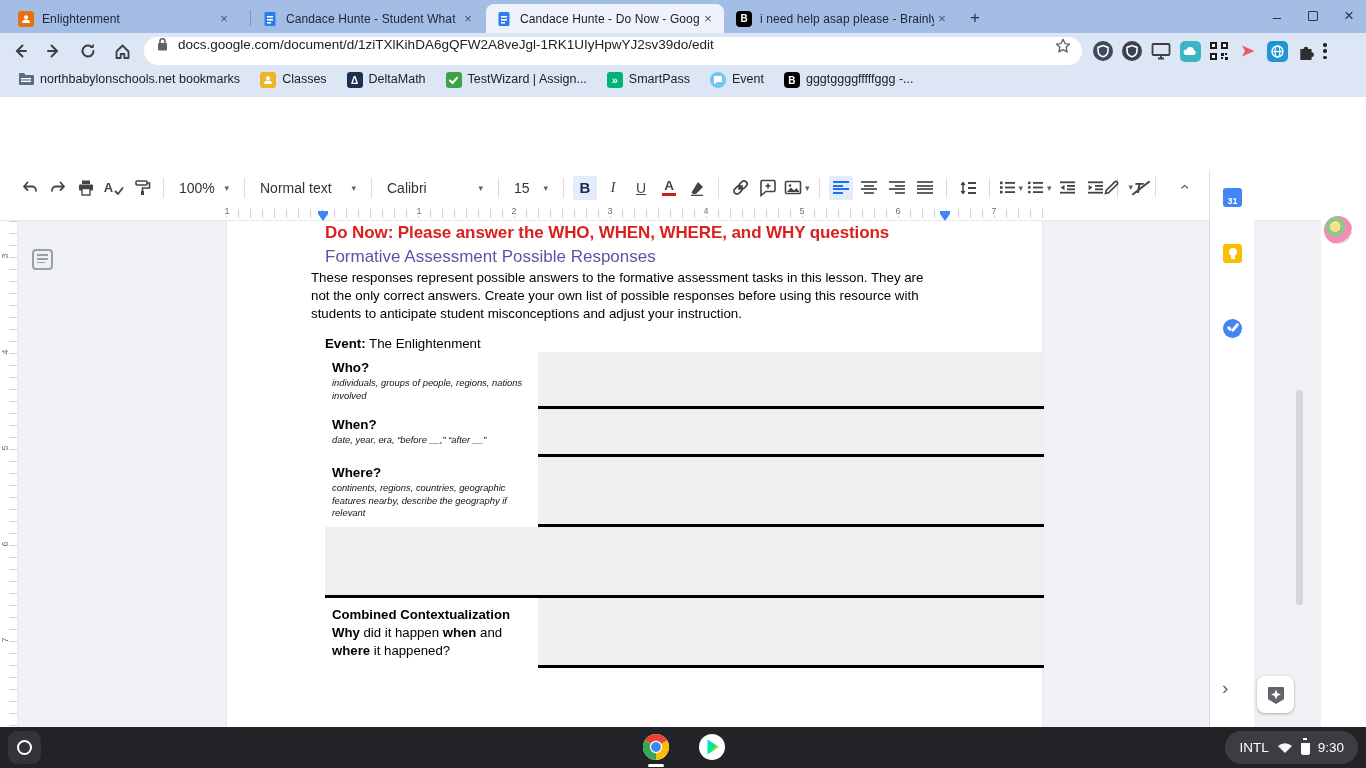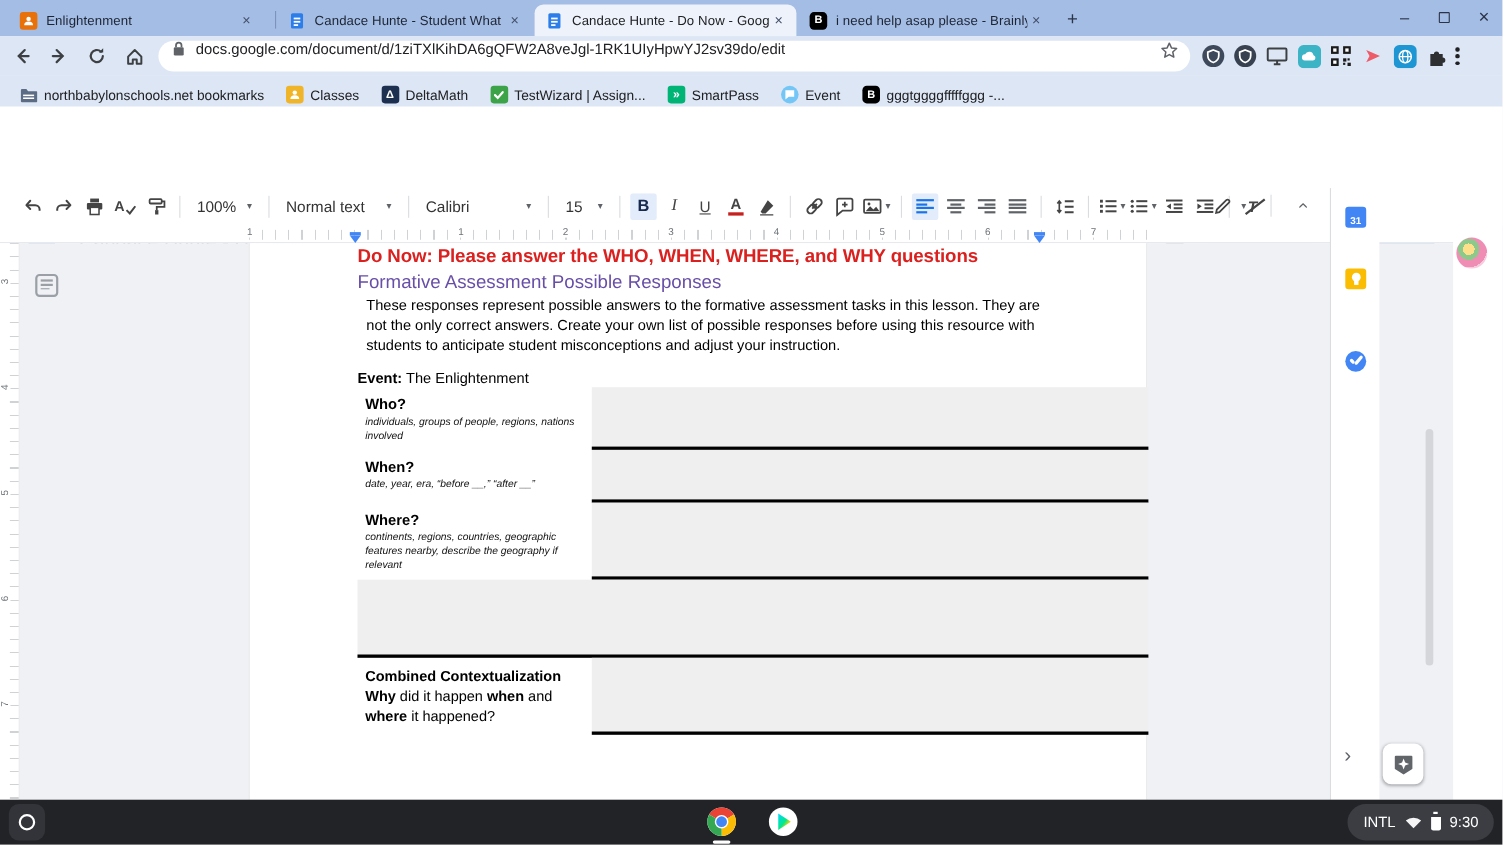--- a/index.html
+++ b/index.html
@@ -27,21 +27,21 @@
   .navbtn{width:28px;height:28px;display:flex;align-items:center;justify-content:center;color:#3c4043;font-size:18px;margin-left:6px}
   .omni{height:28px;background:#fff;border-radius:14px;flex:0 0 938px;margin-left:8px;display:flex;padding:0 4px 0 12px}
   .omni .url{flex:1;font-size:13.5px;color:#202124;white-space:nowrap;overflow:hidden}
   .extrow{display:flex;align-items:center;gap:7px;margin-left:10px}
   .exticon{width:22px;height:22px;display:flex;align-items:center;justify-content:center}
   .kebab{width:4px;height:16px;display:flex;flex-direction:column;justify-content:space-between;margin:0 10px 0 6px}
   .kebab i{width:3.5px;height:3.5px;border-radius:50%;background:#202124}
 
   
   .bookbar{position:absolute;left:0;top:69px;width:1366px;height:28px;background:#dde6f5;display:flex;align-items:center;padding-left:10px;gap:4px}
-  .bm{display:flex;align-items:flex-end;gap:6px;height:22px;padding:0 8px;font-size:12.5px;color:#202124}
+  .bm{display:flex;align-items:flex-start;gap:6px;height:22px;padding:0 8px;font-size:12.5px;color:#202124}
   .bm .fav-sq,.bm .fav{flex:0 0 16px}
 
   
   .dhead{position:absolute;left:0;top:97px;width:1366px;height:73px;background:#fff}
   .dlogo{position:absolute;left:24px;top:110px}
   .titlerow{position:absolute;left:72px;top:112px;display:flex;align-items:center;gap:13px}
   .dtitle{font-size:18px;color:#202124}
   .menurow{position:absolute;left:73px;top:141px;display:flex;align-items:center;gap:4px;font-size:14px;color:#202124}
   .menu{padding:2px 7px;border-radius:4px}
   .lastedit{margin-left:14px;font-size:13px;color:#6d6d6d;text-decoration:underline}
@@ -82,21 +82,21 @@
   
   .canvas{position:absolute;left:0;top:221px;width:1321px;height:506px;background:#eff1f5}
   .vruler{position:absolute;left:0;top:0;width:18px;height:506px;background:#fff;border-right:1px solid #e7e9ec}
   .vticks{position:absolute;left:9px;top:0;width:8px;height:506px;background:repeating-linear-gradient(#c4c7cb 0 1px,transparent 1px 12px);opacity:.8}
   .vnum{position:absolute;left:0px;font-size:9px;color:#6f7479;transform:rotate(-90deg);background:#fff;padding:0 2px}
   .outlbtn{position:absolute;left:32px;top:28px;width:21px;height:21px;border:2px solid #9aa0a6;border-radius:4px;padding:3px 3px}
   .outlbtn i{display:block;height:1.8px;background:#9aa0a6;margin-bottom:2px}
   .page{position:absolute;left:226px;top:0;width:817px;height:506px;background:#fff;border-left:1px solid #e4e6e9;border-right:1px solid #e4e6e9;color:#000}
   .h1red{position:absolute;left:98px;top:2px;width:640px;font-size:17px;font-weight:bold;color:#da211f;letter-spacing:-.1px}
   .h2purple{position:absolute;left:98px;top:26px;width:640px;font-size:17px;font-weight:normal;color:#674ea7}
-  .intro{position:absolute;left:106px;top:48px;width:622px;font-size:13.3px;line-height:18px;color:#000}
+  .intro{position:absolute;left:84px;top:48px;width:622px;font-size:13.3px;line-height:18px;color:#000}
   .eventline{position:absolute;left:98px;top:115px;font-size:13.3px}
   .dtable{position:absolute;left:98px;top:131px;width:719px;display:flex;flex-direction:column}
   .drow{display:flex}
   .drow .lab{width:213px;padding:8px 10px 0 7px}
   .drow .val{flex:1;background:#efefef;border-bottom:3px solid #000}
   .lab .t{font-size:13.4px;font-weight:bold;margin-bottom:2px}
   .lab .h{font-size:9.4px;font-style:italic;line-height:12.5px;color:#111}
   .combined{font-size:13.2px;line-height:18px}
   .scrollthumb{position:absolute;left:1296px;top:169px;width:7px;height:215px;border-radius:4px;background:#d4d6da}
   .explore{position:absolute;left:1257px;top:455px;width:37px;height:37px;background:#fff;border-radius:8px;box-shadow:0 1px 3px rgba(0,0,0,.3);display:flex;align-items:center;justify-content:center}

